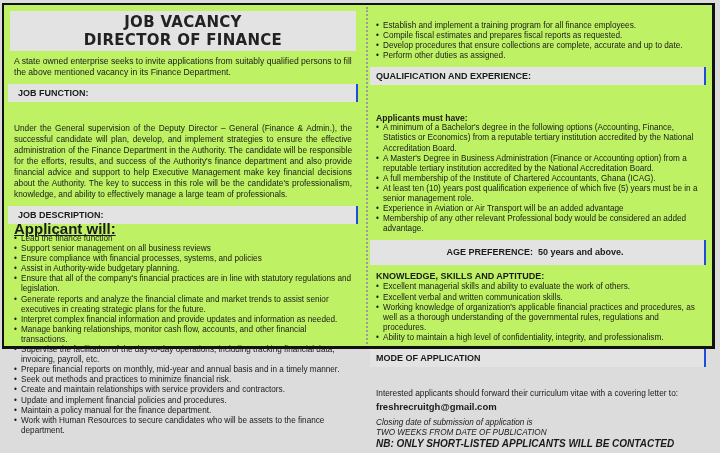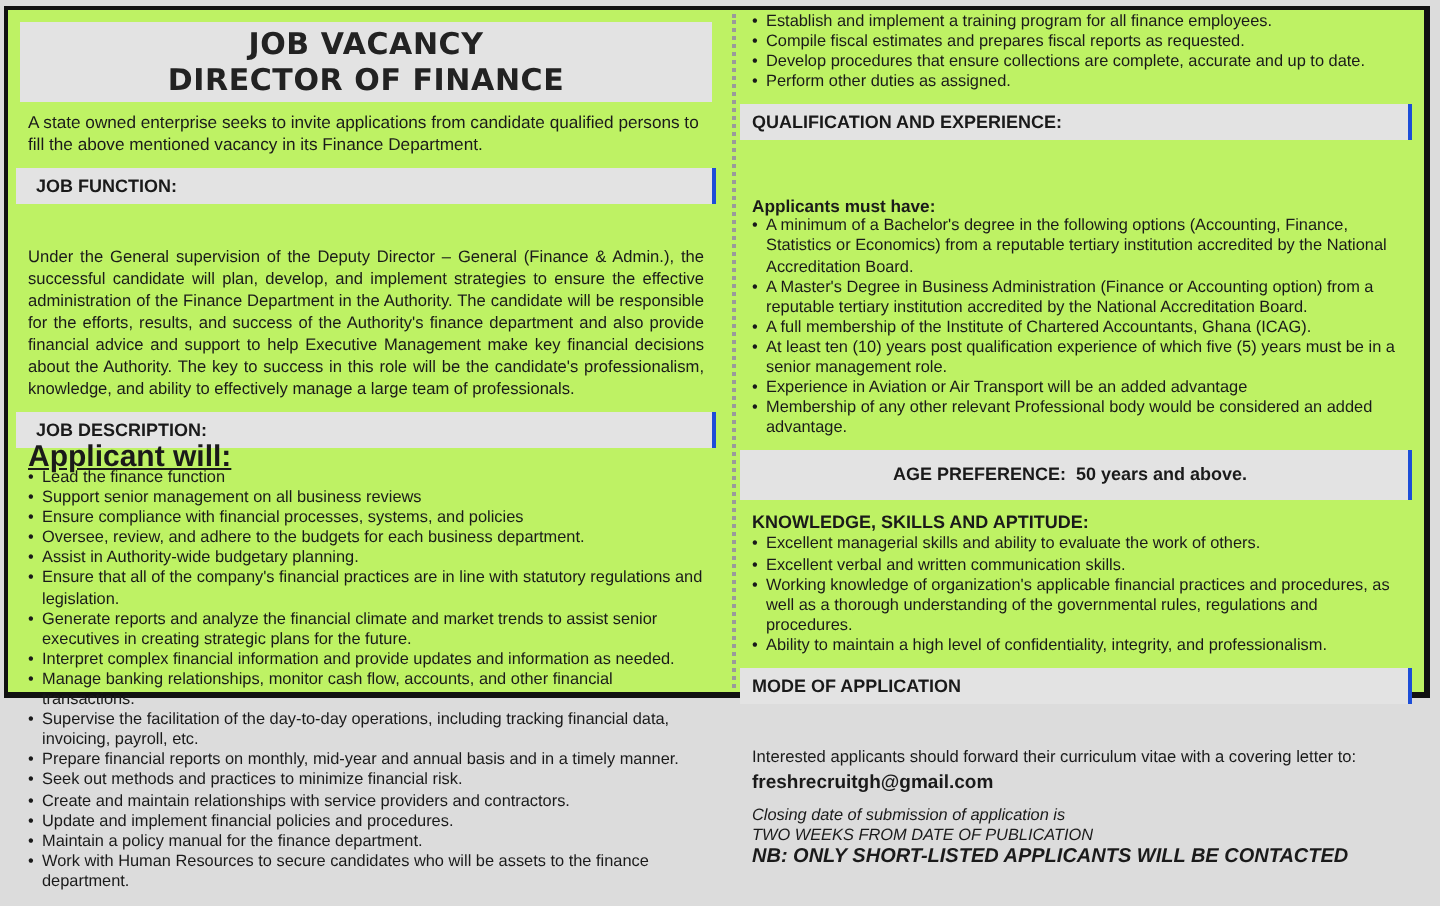--- a/index.html
+++ b/index.html
@@ -63,53 +63,52 @@
 </head>
 <body>
 
 <div class="sheet">
 
   <div class="col col-left">
     <div class="title-block">
       <div class="title-line">JOB VACANCY</div>
       <div class="title-line">DIRECTOR OF FINANCE</div>
     </div>
-    <div class="intro">A state owned enterprise seeks to invite applications from candidate qualified persons to fill the above mentioned vacancy in its Finance Department.</div>
+    <div class="intro">A state owned enterprise seeks to invite applications from suitably qualified persons to fill the above mentioned vacancy in its Finance Department.</div>
     <div class="gap6"></div>
 
     <div class="sec-head">JOB FUNCTION:</div>
     <div class="para">Under the General supervision of the Deputy Director – General (Finance &amp; Admin.), the successful candidate will plan, develop, and implement strategies to ensure the effective administration of the Finance Department in the Authority. The candidate will be responsible for the efforts, results, and success of the Authority's finance department and also provide financial advice and support to help Executive Management make key financial decisions about the Authority. The key to success in this role will be the candidate's professionalism, knowledge, and ability to effectively manage a large team of professionals.</div>
     <div class="gap6"></div>
 
     <div class="sec-head">JOB DESCRIPTION:</div>
     <div class="sub">Applicant will:</div>
     <ul class="bullets">
       <li>Lead the finance function</li>
       <li>Support senior management on all business reviews</li>
       <li>Ensure compliance with financial processes, systems, and policies</li>
-      <li>Oversee, review, and adhere to the budgets for each business department.</li>
       <li>Assist in Authority-wide budgetary planning.</li>
       <li>Ensure that all of the company's financial practices are in line with statutory regulations and legislation.</li>
       <li>Generate reports and analyze the financial climate and market trends to assist senior executives in creating strategic plans for the future.</li>
       <li>Interpret complex financial information and provide updates and information as needed.</li>
       <li>Manage banking relationships, monitor cash flow, accounts, and other financial transactions.</li>
       <li>Supervise the facilitation of the day-to-day operations, including tracking financial data, invoicing, payroll, etc.</li>
       <li>Prepare financial reports on monthly, mid-year and annual basis and in a timely manner.</li>
       <li>Seek out methods and practices to minimize financial risk.</li>
       <li>Create and maintain relationships with service providers and contractors.</li>
       <li>Update and implement financial policies and procedures.</li>
       <li>Maintain a policy manual for the finance department.</li>
       <li>Work with Human Resources to secure candidates who will be assets to the finance department.</li>
     </ul>
   </div>
 
   <div class="divider"></div>
 
   <div class="col col-right right">
-    <ul class="bullets" style="padding-top:1px">
+    <ul class="bullets" style="padding-top:16px">
       <li>Establish and implement a training program for all finance employees.</li>
       <li>Compile fiscal estimates and prepares fiscal reports as requested.</li>
       <li>Develop procedures that ensure collections are complete, accurate and up to date.</li>
       <li>Perform other duties as assigned.</li>
     </ul>
     <div class="gap6"></div>
 
     <div class="sec-head">QUALIFICATION AND EXPERIENCE:</div>
     <div class="sub-plain">Applicants must have:</div>
     <ul class="bullets">

